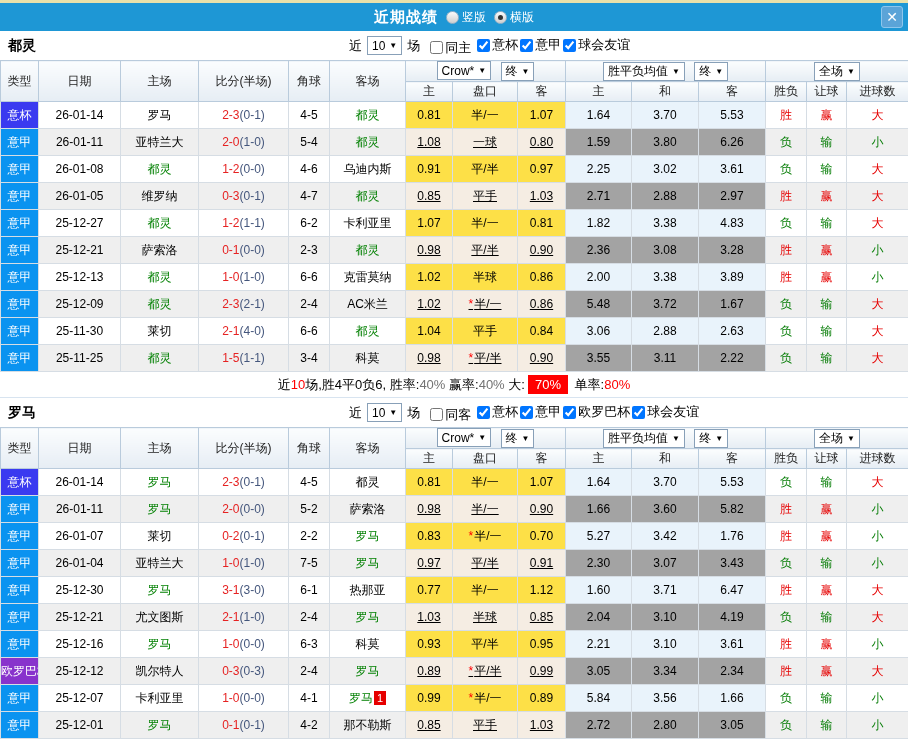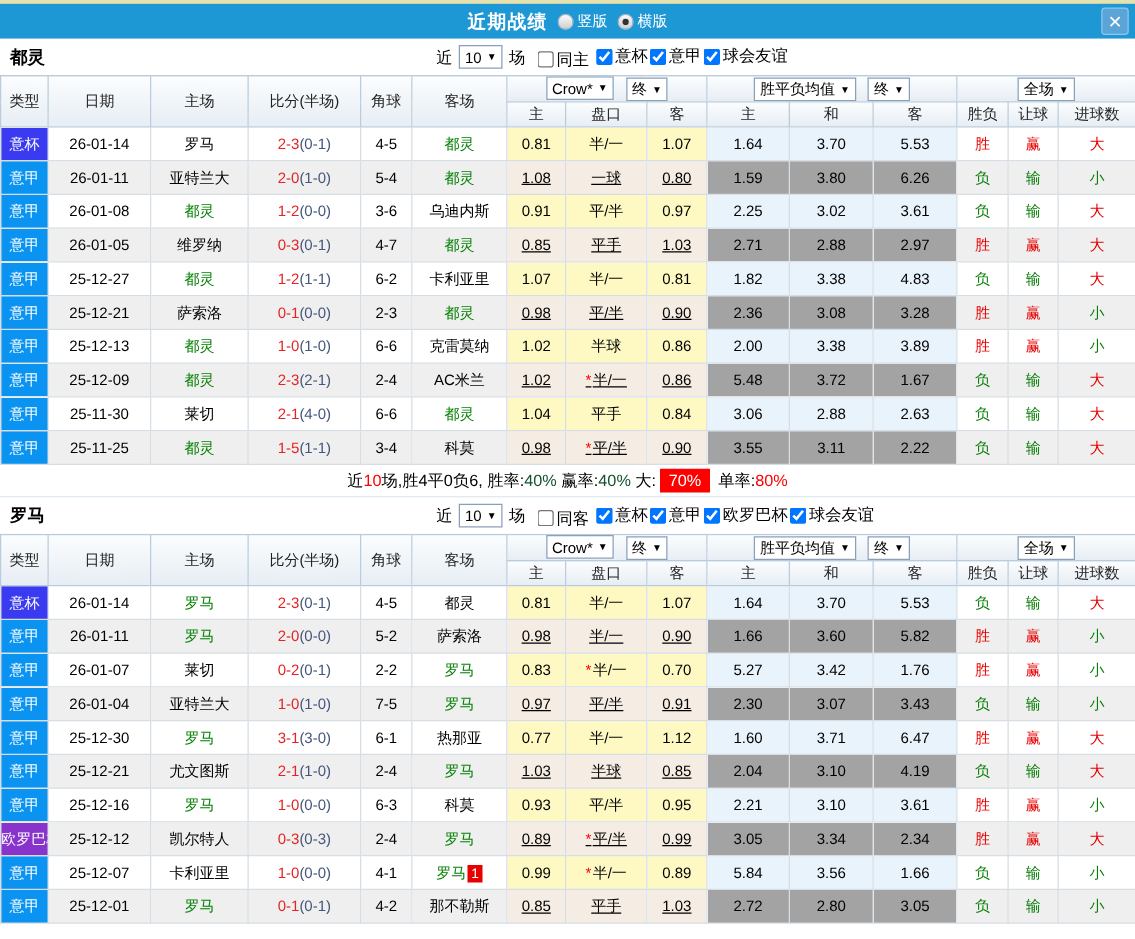--- a/index.html
+++ b/index.html
@@ -47,37 +47,37 @@
     border:1px solid #b9cbdc; color:#222; padding:0; overflow:hidden; white-space:nowrap;
   }
   .h-top th { height:21px; }
   .h-bot th { height:20px; }
   .tbl td {
     border:1px solid #d6dde4; height:27px; padding:0; overflow:hidden;
     white-space:nowrap; background:#fff;
   }
   tr.alt td { background:#efefef; }
   td.c-type { color:#fff; }
-  td.o-asia { background:#fef9c3; }
+  td.o-asia { background:#fde047; }
   tr.alt td.o-asia { background:#f5ede3;text-decoration:underline; }
   td.o-euro { background:#e9f3fb; }
   tr.alt td.o-euro { background:#a3a3a3; }
   .focus { color:#038103; }
   .s-ft { color:#e62222; }
   .s-ht { color:#44567c; }
   .star { color:#ff0000; margin-right:1px; }
   .t-red { color:#e60000; }
   .t-green { color:#067d06; }
   .redcard {
     background:#e60000; color:#fff; font-size:11px; padding:0 3px; margin-left:1px;
     display:inline-block; line-height:14px;
   }
   .summary { height:26px; line-height:26px; text-align:center; font-size:13px; border-bottom:1px solid #d8e4f0; }
   .seg-red { color:#ff0000; }
-  .seg-blue { color:#14532d; }
+  .seg-blue { color:#737373; }
   .seg-white-on-red { background:#ff0000; color:#fff; padding:2px 7px; margin:0 3px; }
 </style>
 </head>
 <body>
 
 <div class="top-strip"></div>
 
 <div class="titlebar">
   <span class="title">近期战绩</span>
   <label class="radio-opt">
@@ -215,21 +215,21 @@
         <td class="o-euro">6.26</td>
         <td class="t-green">负</td>
         <td class="t-green">输</td>
         <td class="t-green">小</td>
       </tr>
       <tr>
         <td class="c-type" style="background: rgb(10, 147, 240);">意甲</td>
         <td>26-01-08</td>
         <td class="focus">都灵</td>
         <td><span class="s-ft">1-2</span><span class="s-ht">(0-0)</span></td>
-        <td>3-6</td>
+        <td>4-6</td>
         <td><span class="">乌迪内斯</span></td>
         <td class="o-asia">0.91</td>
         <td class="o-asia">平/半</td>
         <td class="o-asia">0.97</td>
         <td class="o-euro">2.25</td>
         <td class="o-euro">3.02</td>
         <td class="o-euro">3.61</td>
         <td class="t-green">负</td>
         <td class="t-green">输</td>
         <td class="t-red">大</td>

